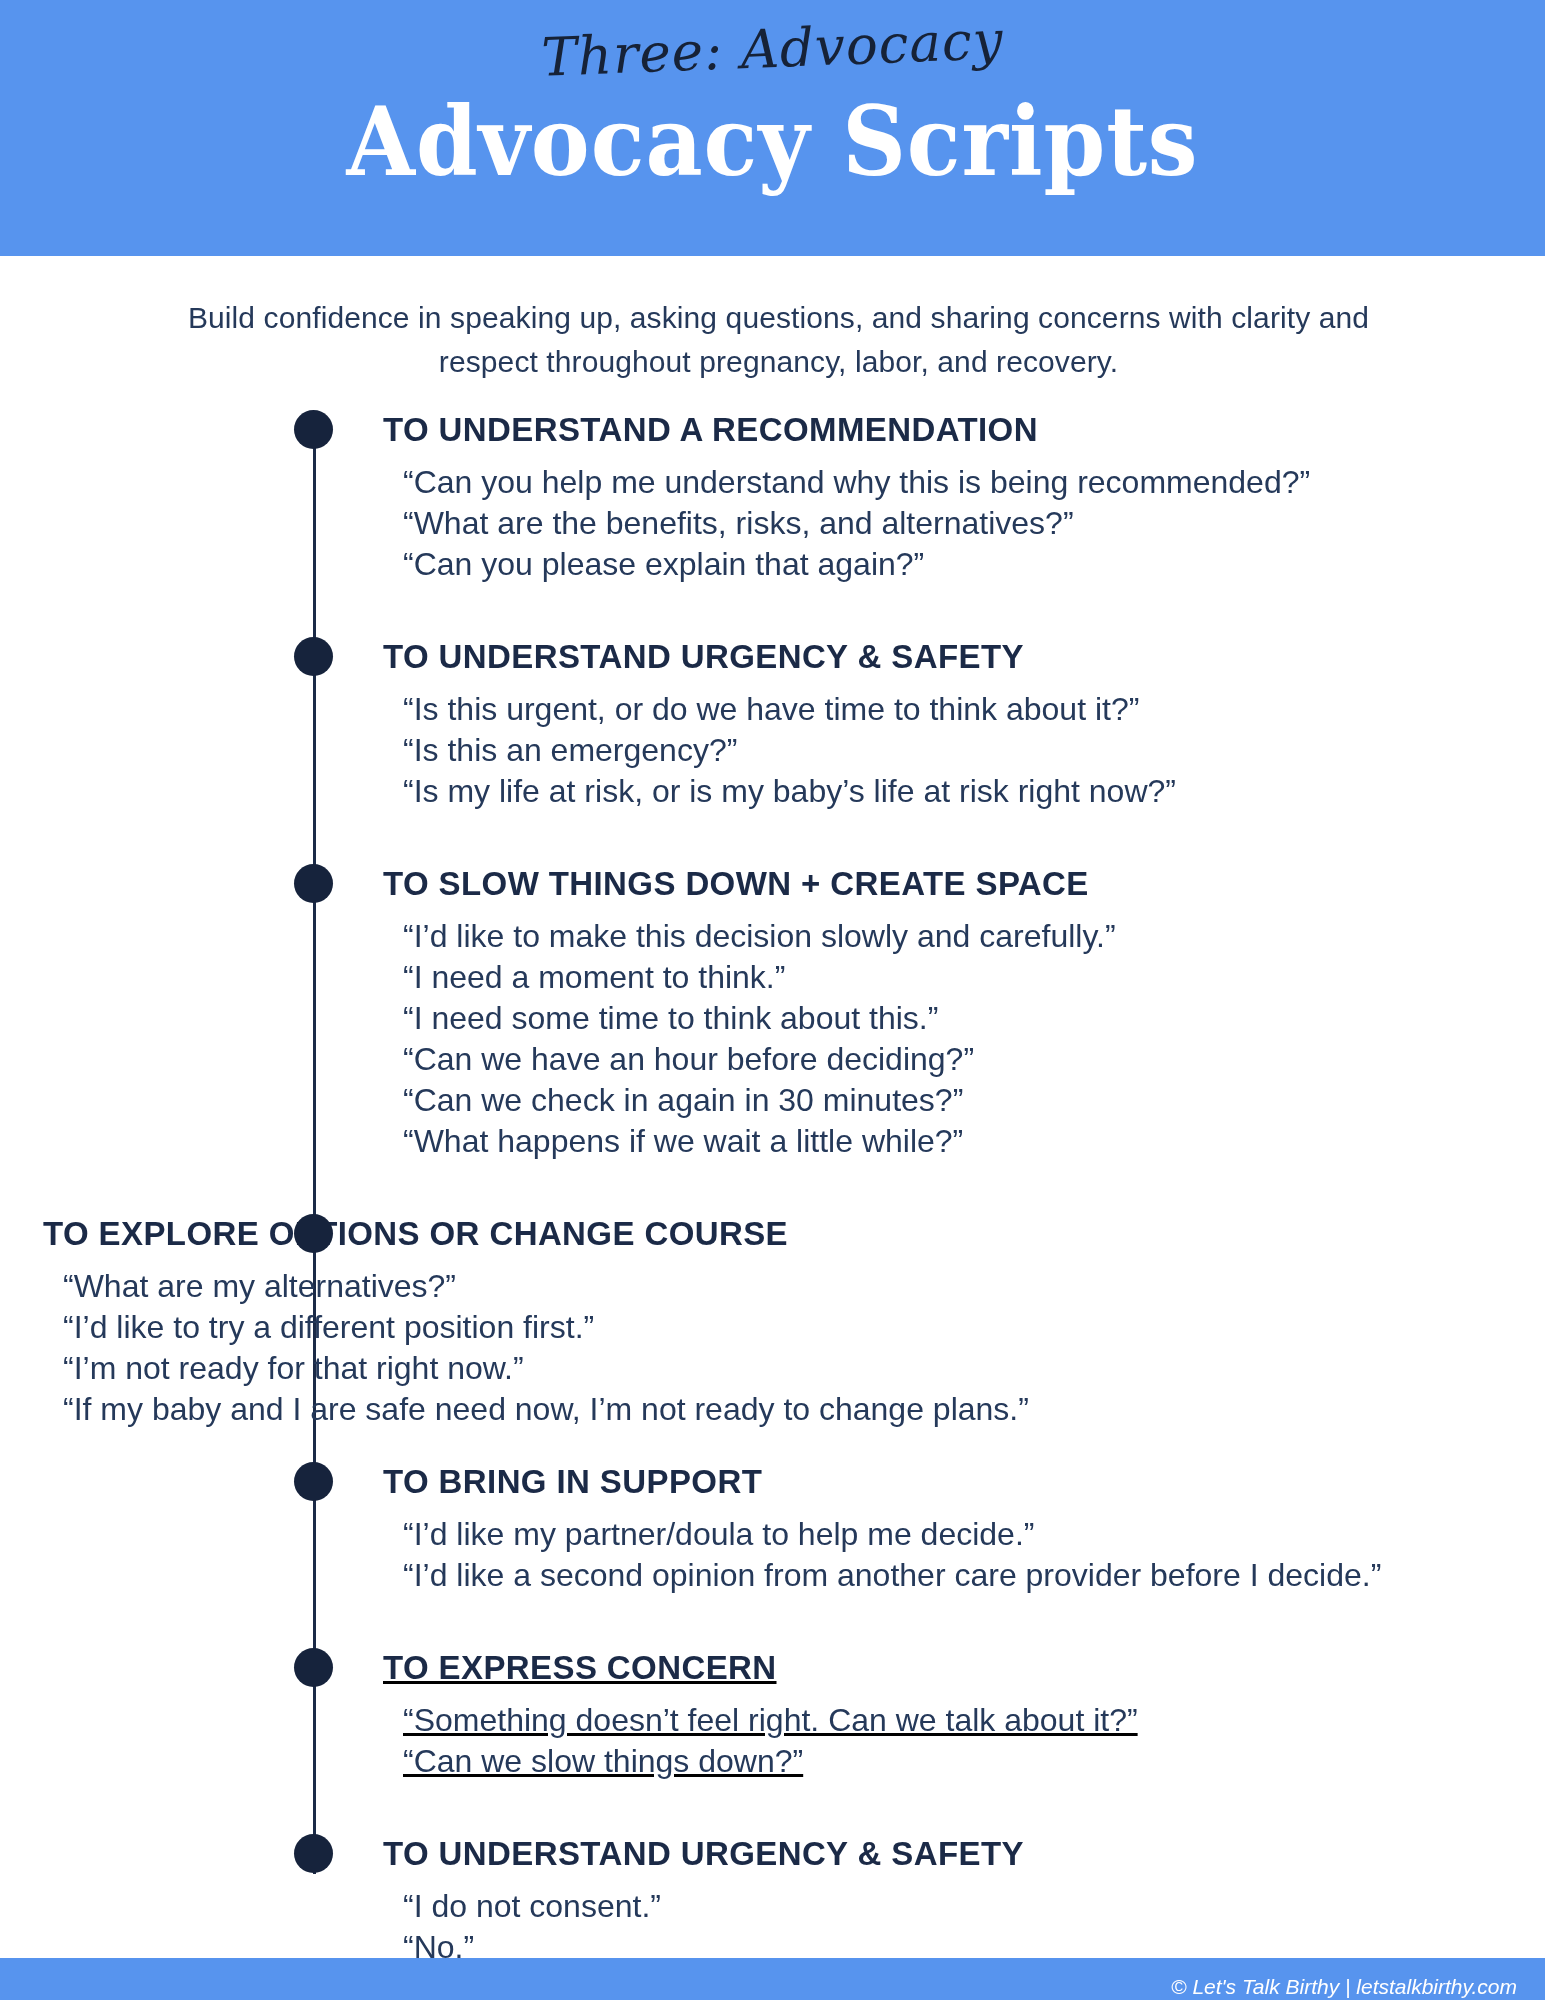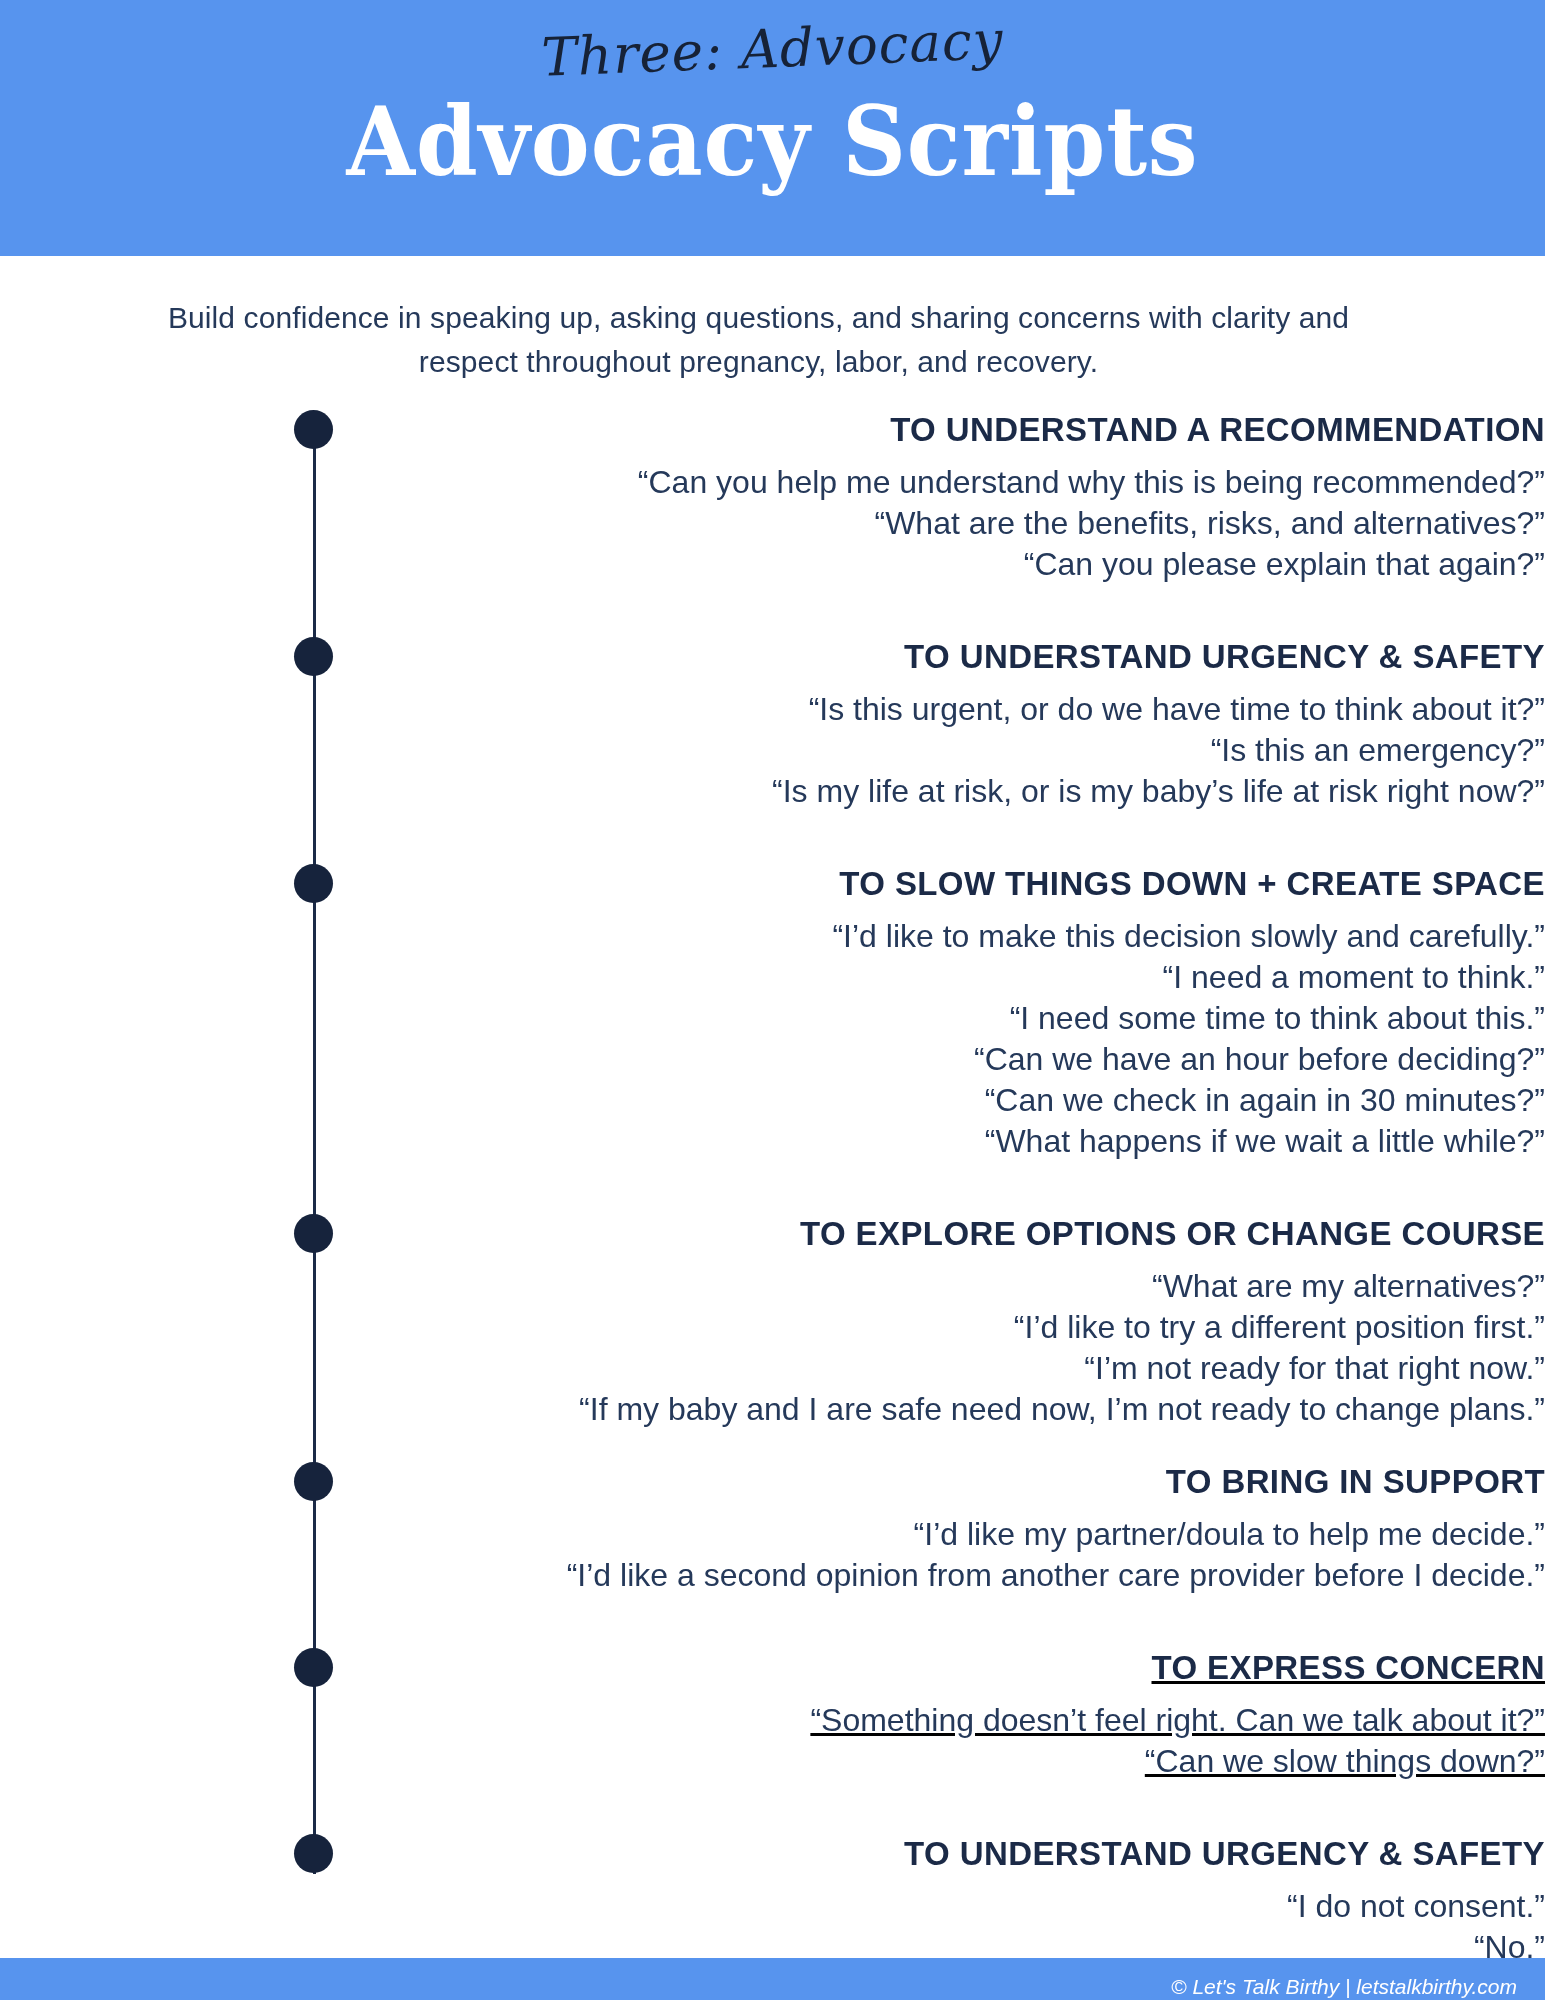--- a/index.html
+++ b/index.html
@@ -56,21 +56,21 @@
     line-height: 108px;
     letter-spacing: 1px;
     color: #ffffff;
     transform: scaleX(0.92);
   }
 
   
   .subtitle {
     position: absolute;
     top: 296px;
-    left: 141px;
+    left: 161px;
     width: 1235px;
     text-align: center;
     font-family: "Liberation Sans", sans-serif;
     font-size: 30px;
     line-height: 44px;
     color: #25395a;
     letter-spacing: 0.1px;
   }
 
   
@@ -83,21 +83,20 @@
   .spine {
     position: absolute;
     left: 313px;
     top: 20px;
     width: 3px;
     background: #1b2a47;
   }
   .section {
     position: relative;
     padding-left: 383px;
-    text-align: right;
   }
   .dot {
     position: absolute;
     left: 294px;
     width: 39px;
     height: 39px;
     border-radius: 50%;
     background: #16233c;
     z-index: 2;
   }

